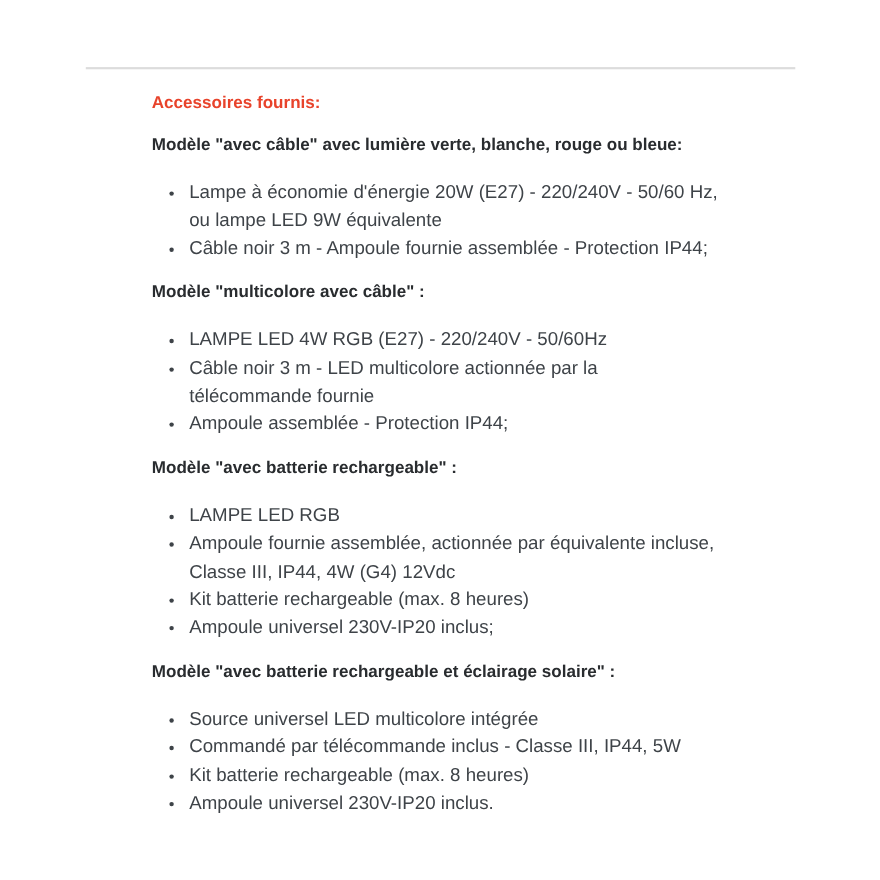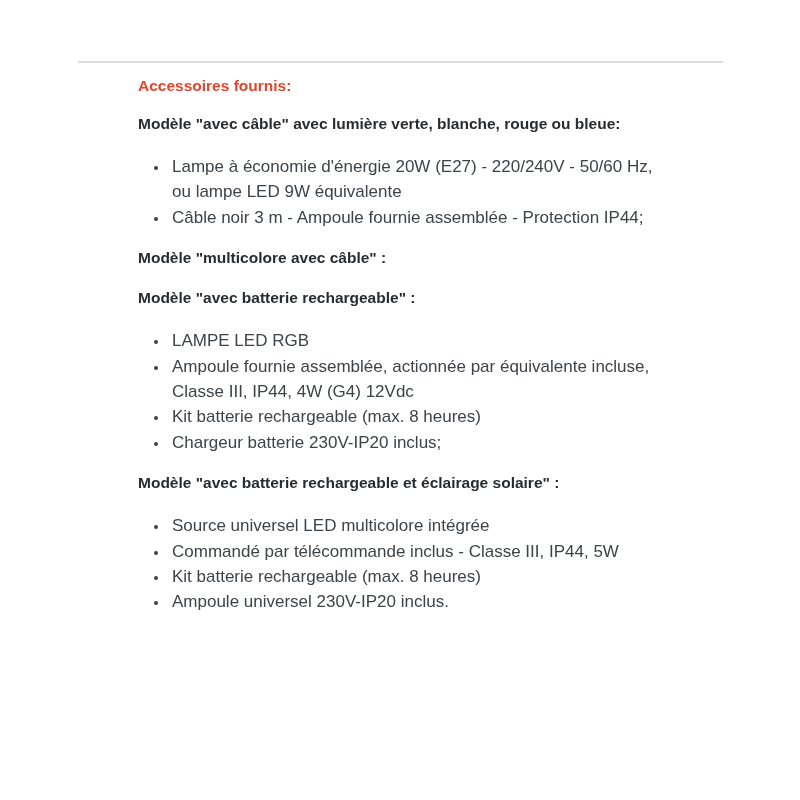--- a/index.html
+++ b/index.html
@@ -26,21 +26,21 @@
   }
   .content {
     margin-left: 138px;
     width: 517px;
   }
   .accessories-title {
     color: var(--accent-red, #e8432b);
     font-size: 15.5px;
     font-weight: bold;
     line-height: 20px;
-    margin: 13px 0 0 0;
+    margin: 21px 0 0 0;
   }
   .section-title {
     color: var(--heading, #292c2f);
     font-size: 15.5px;
     font-weight: bold;
     line-height: 20px;
     margin: 18px 0 20px 0;
   }
   ul.spec-list {
     margin: 0;
@@ -68,27 +68,32 @@
 
     <p class="accessories-title">Accessoires fournis:</p>
 
     <p class="section-title">Modèle "avec câble" avec lumière verte, blanche, rouge ou bleue:</p>
     <ul class="spec-list">
       <li>Lampe à économie d'énergie 20W (E27) - 220/240V - 50/60 Hz, ou lampe LED 9W équivalente</li>
       <li>Câble noir 3 m - Ampoule fournie assemblée - Protection IP44;</li>
     </ul>
 
     <p class="section-title">Modèle "multicolore avec câble" :</p>
+    <ul class="spec-list">
+      <li>LAMPE LED 4W RGB (E27) - 220/240V - 50/60Hz</li>
+      <li>Câble noir 3 m - LED multicolore actionnée par la télécommande fournie</li>
+      <li>Ampoule assemblée - Protection IP44;</li>
+    </ul>
 
     <p class="section-title">Modèle "avec batterie rechargeable" :</p>
     <ul class="spec-list">
       <li>LAMPE LED RGB</li>
       <li>Ampoule fournie assemblée, actionnée par équivalente incluse, Classe III, IP44, 4W (G4) 12Vdc</li>
       <li>Kit batterie rechargeable (max. 8 heures)</li>
-      <li>Chargeur batterie 230V-IP20 inclus;</li>
+      <li>Ampoule universel 230V-IP20 inclus;</li>
     </ul>
 
     <p class="section-title">Modèle "avec batterie rechargeable et éclairage solaire" :</p>
     <ul class="spec-list">
       <li>Source universel LED multicolore intégrée</li>
       <li>Commandé par télécommande inclus - Classe III, IP44, 5W</li>
       <li>Kit batterie rechargeable (max. 8 heures)</li>
       <li>Ampoule universel 230V-IP20 inclus.</li>
     </ul>
 

